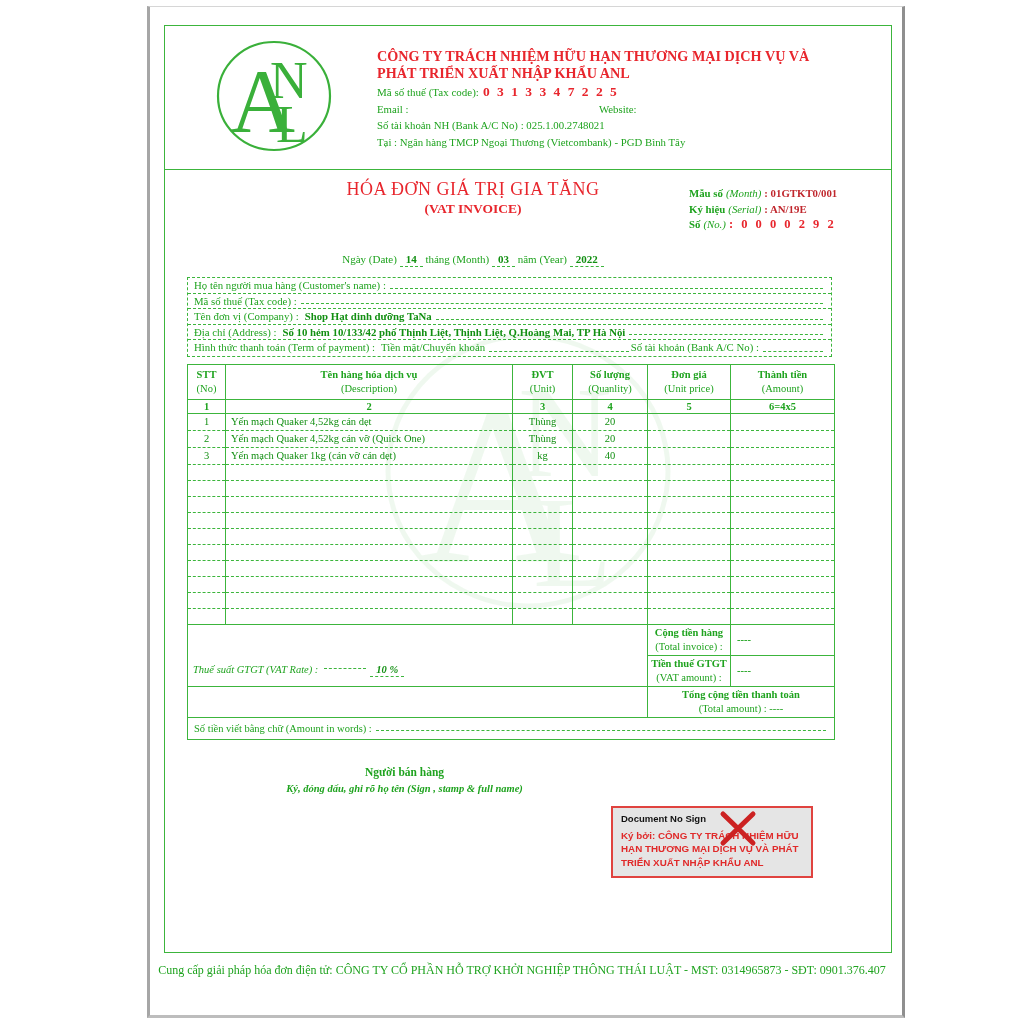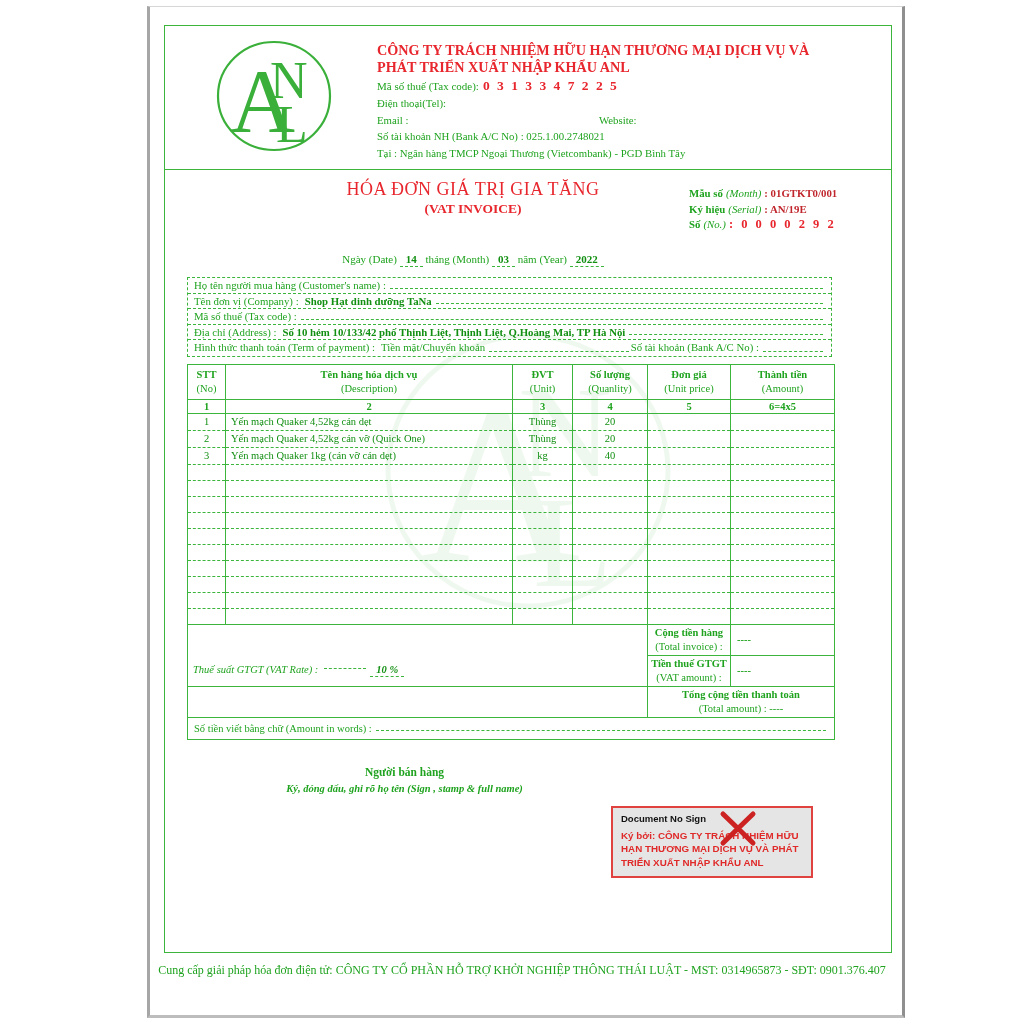--- a/index.html
+++ b/index.html
@@ -17,21 +17,21 @@
         border-left:3px solid #a6a6a6;border-right:3px solid #8f8f8f;
         border-top:1px solid #d6d6d6;border-bottom:3px solid #bdbdbd;}
   .sheet{position:absolute;left:14px;top:18px;width:728px;height:928px;border:1px solid var(--gl);overflow:hidden;}
 
   
   .watermark{position:absolute;left:50%;top:300px;transform:translateX(-50%);opacity:.07;pointer-events:none;}
 
   
   .head{position:relative;height:144px;border-bottom:1px solid var(--gl);}
   .logo{position:absolute;left:48px;top:12px;width:122px;height:120px;}
-  .company{position:absolute;left:212px;top:16px;width:505px;line-height:15px;}
+  .company{position:absolute;left:212px;top:22px;width:505px;line-height:15px;}
   .cname{color:var(--r);font-weight:bold;font-size:14.2px;line-height:17px;}
   .taxline{margin-top:2px;}
   .taxline .digits{color:var(--r);font-weight:bold;font-size:13.5px;letter-spacing:2px;margin-left:4px;}
   .hline{font-size:10.8px;margin-top:2px;}
   .ew-row{position:relative;font-size:10.8px;margin-top:2px;height:14px;}
   .ew-row .web{position:absolute;left:222px;top:0;}
 
   
   .title-wrap{position:relative;height:92px;}
   .inv-title{margin-top:9px;text-align:center;color:var(--r);font-weight:normal;font-size:18px;letter-spacing:.5px;
@@ -120,21 +120,20 @@
         <text x="56" y="60" font-size="52" fill="#3ab03a" font-family="Liberation Serif,serif">N</text>
         <text x="62" y="104" font-size="52" fill="#3ab03a" font-family="Liberation Serif,serif">L</text>
       </svg>
 
       <div class="company">
         <div class="cname">CÔNG TY TRÁCH NHIỆM HỮU HẠN THƯƠNG MẠI DỊCH VỤ VÀ</div>
         <div class="cname">PHÁT TRIỂN XUẤT NHẬP KHẨU ANL</div>
         <div class="taxline">
           <span>Mã số thuế (Tax code):</span><span class="digits">0 3 1 3 3 4 7 2 2 5</span>
         </div>
-        <div class="hline">Điện thoại(Tel):</div>
         <div class="ew-row">
           <span>Email :</span>
           <span class="web">Website:</span>
         </div>
         <div class="hline">Số tài khoản NH (Bank A/C No) : 025.1.00.2748021</div>
         <div class="hline">Tại : Ngân hàng TMCP Ngoại Thương (Vietcombank) - PGD Bình Tây</div>
       </div>
     </div>
 
     <div class="title-wrap">
@@ -168,26 +167,26 @@
         <span class="filled u-dot">2022</span>
       </div>
     </div>
 
     <div class="buyer">
       <div class="b-row">
         <span class="lbl">Họ tên người mua hàng (Customer's name) :</span>
         <span class="dots"></span>
       </div>
       <div class="b-row">
+        <span class="lbl">Mã số thuế (Tax code) :</span>
+        <span class="dots"></span>
+      </div>
+      <div class="b-row">
         <span class="lbl">Tên đơn vị (Company) :</span>
         <span class="val filled">Shop Hạt dinh dưỡng TaNa</span>
-        <span class="dots"></span>
-      </div>
-      <div class="b-row">
-        <span class="lbl">Mã số thuế (Tax code) :</span>
         <span class="dots"></span>
       </div>
       <div class="b-row">
         <span class="lbl">Địa chỉ (Address) :</span>
         <span class="val filled">Số 10 hẻm 10/133/42 phố Thịnh Liệt, Thịnh Liệt, Q.Hoàng Mai, TP Hà Nội</span>
         <span class="dots"></span>
       </div>
       <div class="b-row">
         <span class="lbl">Hình thức thanh toán (Term of payment) :</span>
         <span class="val">Tiền mặt/Chuyển khoản</span>

